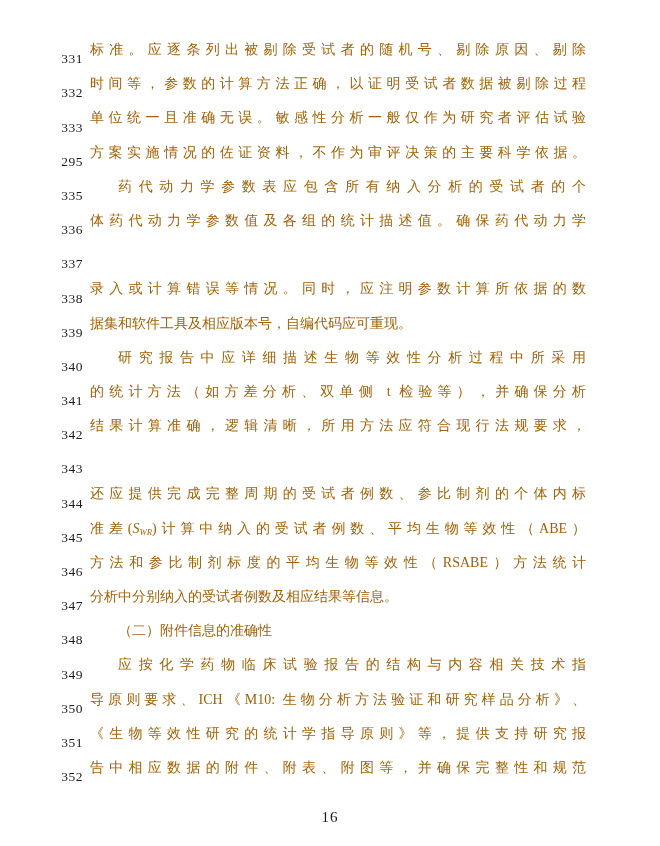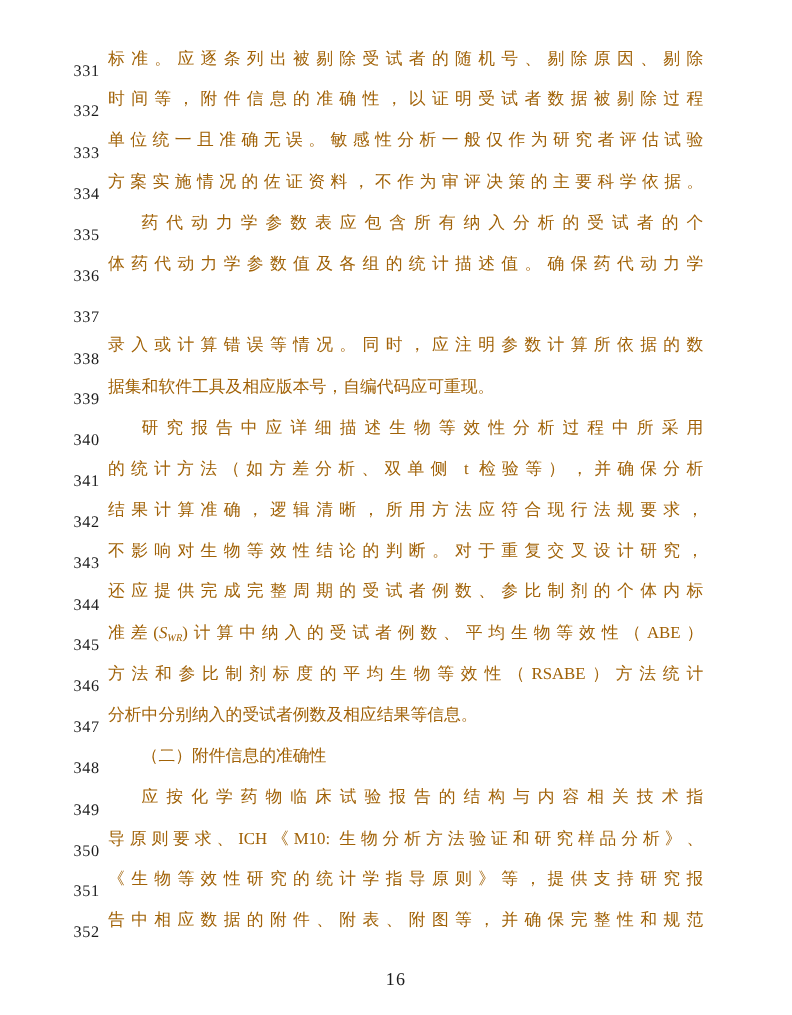--- a/index.html
+++ b/index.html
@@ -84,28 +84,28 @@
 <body>
 
 <div class="page">
   <main class="text-block">
       <div class="row">
         <span class="lnum">331</span>
         <div class="ltext">标准。应逐条列出被剔除受试者的随机号、剔除原因、剔除</div>
       </div>
       <div class="row">
         <span class="lnum">332</span>
-        <div class="ltext">时间等，附件信息的准确性，以证明受试者数据被剔除过程</div>
+        <div class="ltext">时间等，参数的计算方法正确，以证明受试者数据被剔除过程</div>
       </div>
       <div class="row">
         <span class="lnum">333</span>
         <div class="ltext">单位统一且准确无误。敏感性分析一般仅作为研究者评估试验</div>
       </div>
       <div class="row">
-        <span class="lnum">334</span>
+        <span class="lnum">295</span>
         <div class="ltext">方案实施情况的佐证资料，不作为审评决策的主要科学依据。</div>
       </div>
       <div class="row">
         <span class="lnum">335</span>
         <div class="ltext indent">药代动力学参数表应包含所有纳入分析的受试者的个</div>
       </div>
       <div class="row">
         <span class="lnum">336</span>
         <div class="ltext">体药代动力学参数值及各组的统计描述值。确保药代动力学</div>
       </div>
@@ -127,21 +127,20 @@
       <div class="row">
         <span class="lnum">341</span>
         <div class="ltext">的统计方法（如方差分析、双单侧 t 检验等），并确保分析</div>
       </div>
       <div class="row">
         <span class="lnum">342</span>
         <div class="ltext">结果计算准确，逻辑清晰，所用方法应符合现行法规要求，</div>
       </div>
       <div class="row">
         <span class="lnum">343</span>
-        <div class="ltext">不影响对生物等效性结论的判断。对于重复交叉设计研究，</div>
       </div>
       <div class="row">
         <span class="lnum">344</span>
         <div class="ltext">还应提供完成完整周期的受试者例数、参比制剂的个体内标</div>
       </div>
       <div class="row">
         <span class="lnum">345</span>
         <div class="ltext">准差(<span class="run-italic">S</span><span class="run-subscript-italic">WR</span>)计算中纳入的受试者例数、平均生物等效性（ABE）</div>
       </div>
       <div class="row">

